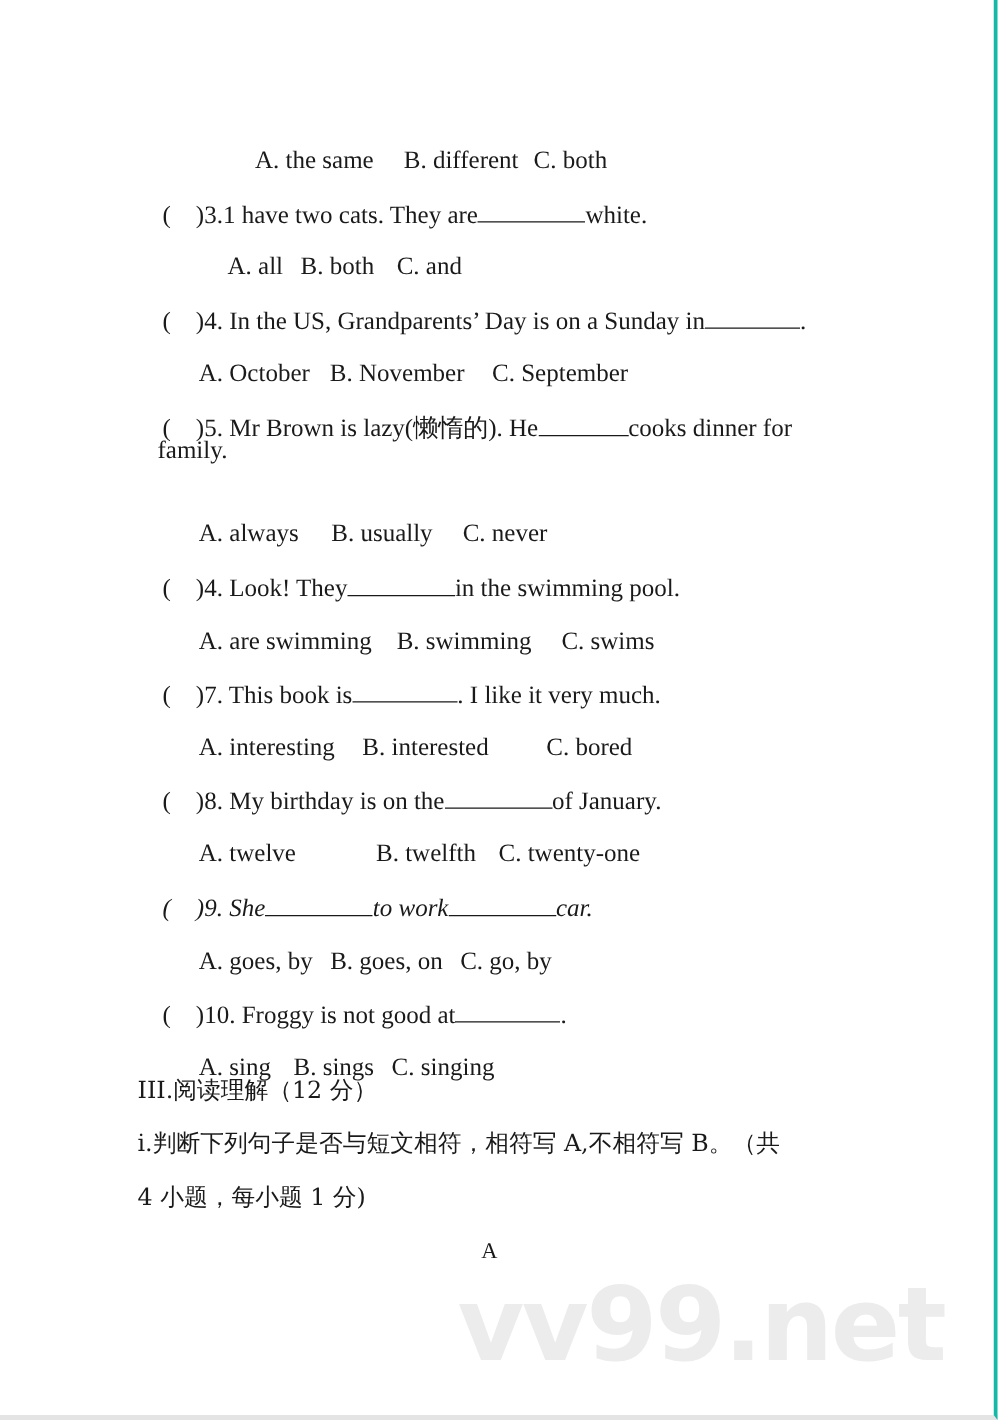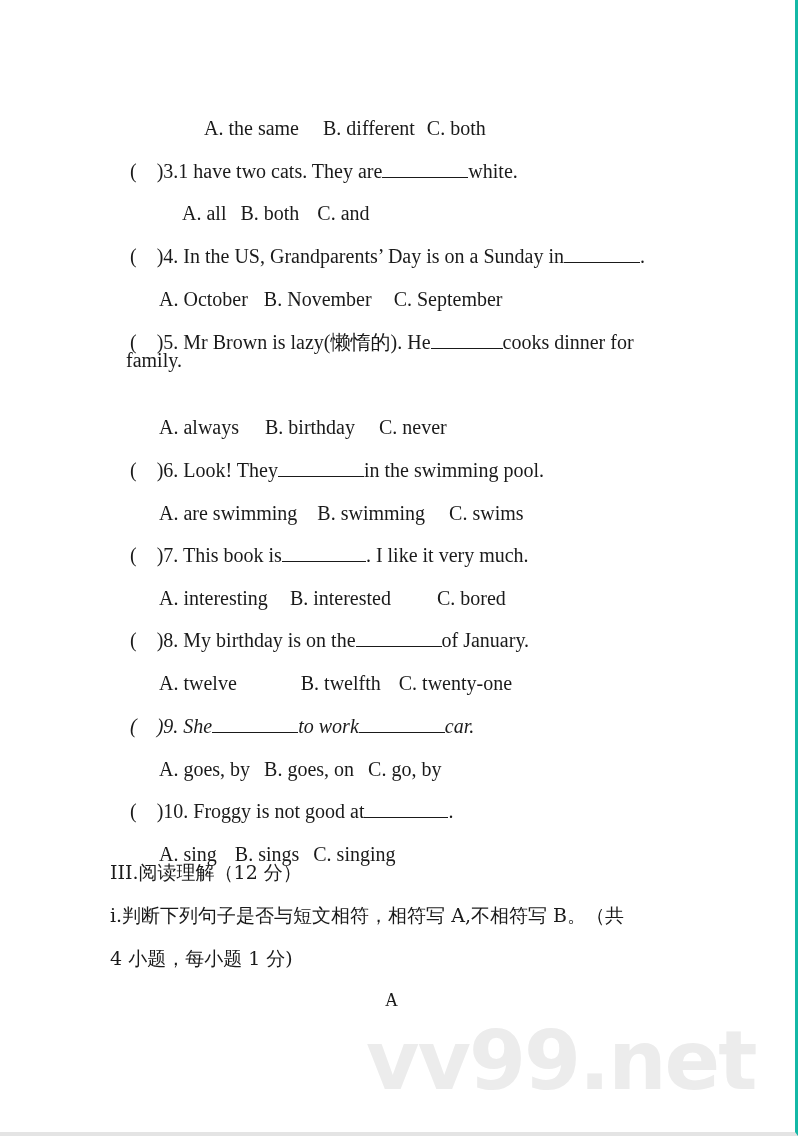--- a/index.html
+++ b/index.html
@@ -50,25 +50,25 @@
   </div>
   <div class="line" style="top:263px;left:139px;">
     <span class="opt">A. October</span><span style="display:inline-block;width:16px"></span><span class="opt">B. November</span><span style="display:inline-block;width:22px"></span><span class="opt">C. September</span>
   </div>
 
   <div class="line" style="top:306px;left:110px;">
     <span>(    )</span><span>5. Mr Brown is lazy(懒惰的). He</span><span class="blank" style="width:72px"></span><span>cooks dinner for</span>
   </div>
   <div class="line" style="top:348px;left:110px;margin-left:16px;">family.</div>
   <div class="line" style="top:391px;left:139px;">
-    <span class="opt">A. always</span><span style="display:inline-block;width:26px"></span><span class="opt">B. birthday</span><span style="display:inline-block;width:24px"></span><span class="opt">C. never</span>
+    <span class="opt">A. always</span><span style="display:inline-block;width:26px"></span><span class="opt">B. usually</span><span style="display:inline-block;width:24px"></span><span class="opt">C. never</span>
   </div>
 
   <div class="line" style="top:434px;left:110px;">
-    <span>(    )</span><span>6. Look! They</span><span class="blank" style="width:86px"></span><span>in the swimming pool.</span>
+    <span>(    )</span><span>4. Look! They</span><span class="blank" style="width:86px"></span><span>in the swimming pool.</span>
   </div>
   <div class="line" style="top:477px;left:139px;">
     <span class="opt">A. are swimming</span><span style="display:inline-block;width:20px"></span><span class="opt">B. swimming</span><span style="display:inline-block;width:24px"></span><span class="opt">C. swims</span>
   </div>
 
   <div class="line" style="top:519px;left:110px;">
     <span>(    )</span><span>7. This book is</span><span class="blank" style="width:84px"></span><span>. I like it very much.</span>
   </div>
   <div class="line" style="top:562px;left:139px;text-align:center;">
     <span class="opt">A. interesting</span><span style="display:inline-block;width:22px"></span><span class="opt">B. interested</span><span style="display:inline-block;width:46px"></span><span class="opt">C. bored</span>

